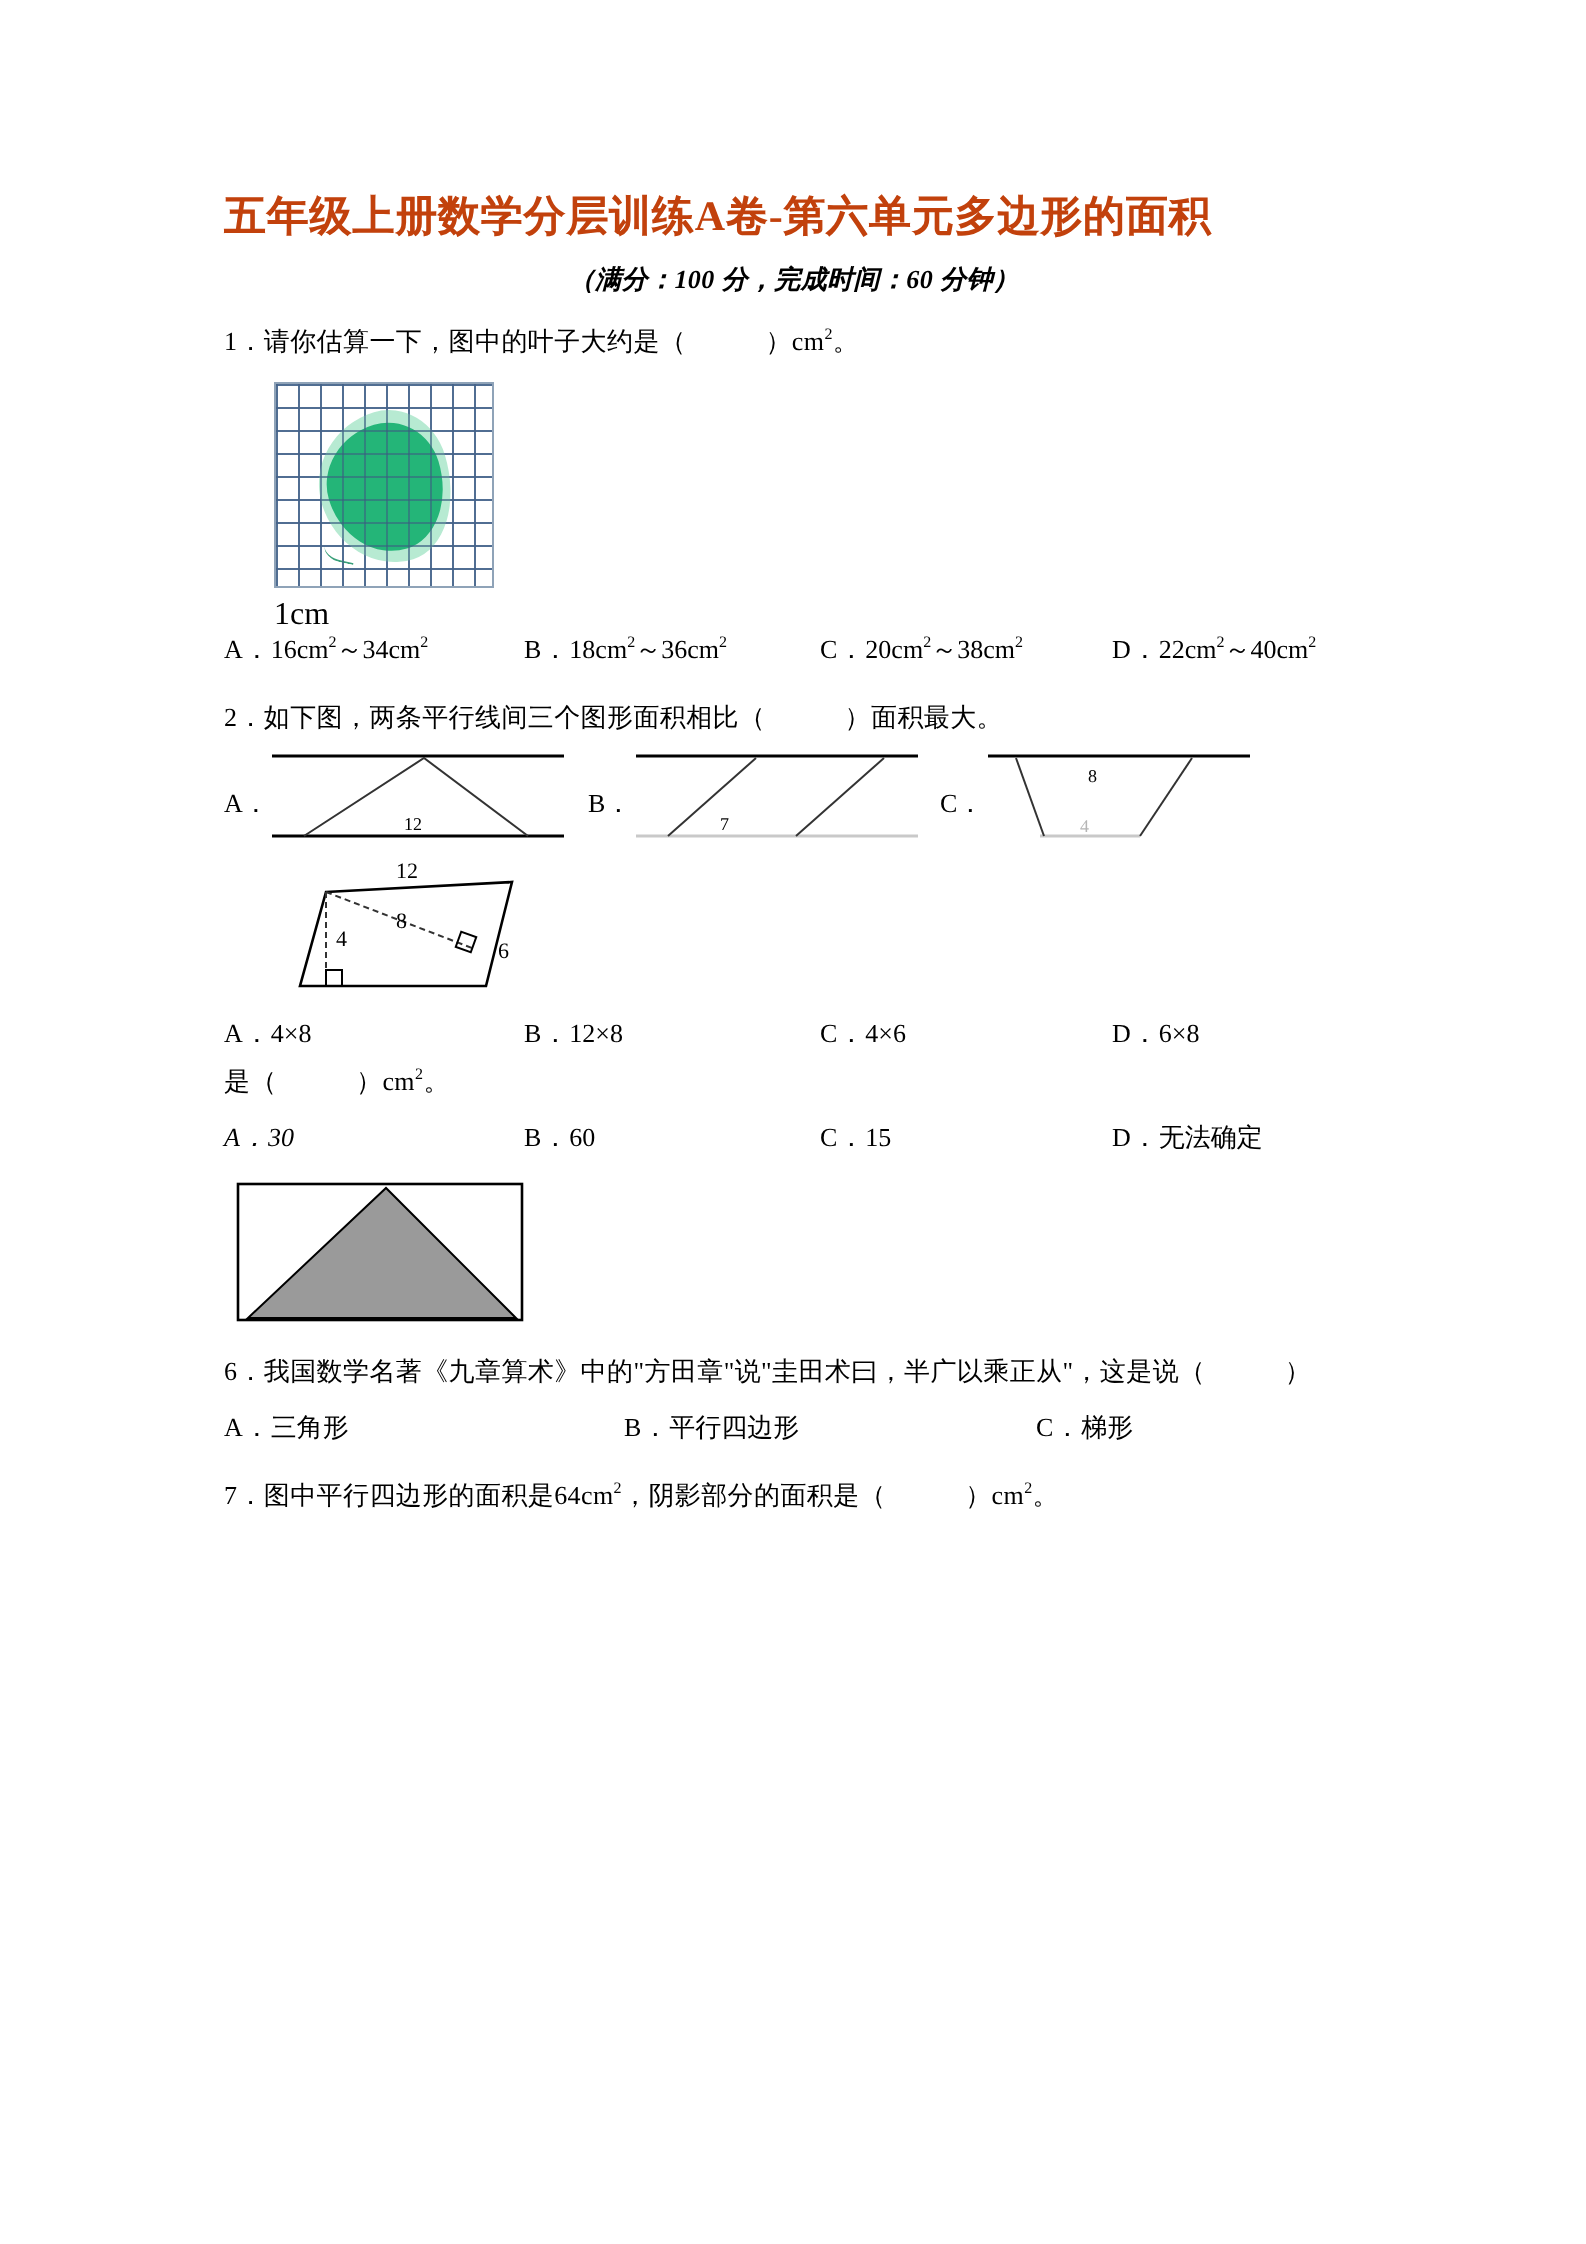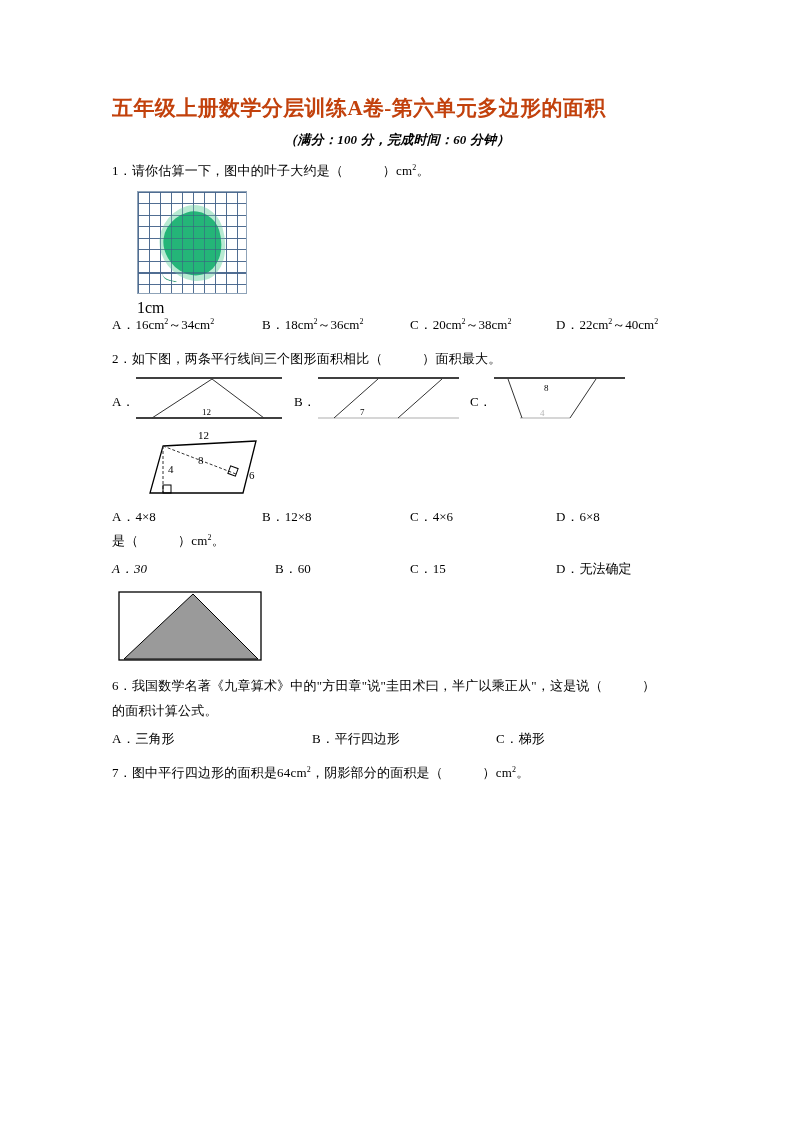--- a/index.html
+++ b/index.html
@@ -229,44 +229,41 @@
     <span class="opt" style="left:298px;"><span class="lbl">C．</span><span>4×6</span></span>
     <span class="opt" style="left:444px;"><span class="lbl">D．</span><span>6×8</span></span>
   </div>
 
   <div class="q q-stem2">
     <span>是（　　　）cm</span><span class="sup">2</span><span>。</span>
   </div>
 
   <div class="opts">
     <span class="opt" style="left:0px;font-style:italic;"><span class="lbl">A．</span><span>30</span></span>
-    <span class="opt" style="left:163px;"><span class="lbl">B．</span><span>60</span></span>
+    <span class="opt" style="left:150px;"><span class="lbl">B．</span><span>60</span></span>
     <span class="opt" style="left:298px;"><span class="lbl">C．</span><span>15</span></span>
     <span class="opt" style="left:444px;"><span class="lbl">D．</span><span>无法确定</span></span>
   </div>
 
 
   <div class="q5fig figrow" style="height:76px;">
     <svg class="fig-abs" style="left:0; top:0;" width="160" height="76">
       <rect x="1" y="4" width="142" height="68" fill="#ffffff" stroke="#000" stroke-width="1.3"></rect>
       <polygon points="6,71 75,6 140,71" fill="#9a9a9a" stroke="#000" stroke-width="1"></polygon>
     </svg>
   </div>
 
 
   <div class="q q-stem" style="margin-top:9px;">
     <span class="num">6．</span><span>我国数学名著《九章算术》中的"方田章"说"圭田术曰，半广以乘正从"，这是说（　　　）</span>
   </div>
-  <div class="q q-stem2">
-    <span>的面积计算公式。</span>
-  </div>
 
   <div class="opts">
     <span class="opt" style="left:0px;"><span class="lbl">A．</span><span>三角形</span></span>
     <span class="opt" style="left:200px;"><span class="lbl">B．</span><span>平行四边形</span></span>
-    <span class="opt" style="left:384px;"><span class="lbl">C．</span><span>梯形</span></span>
+    <span class="opt" style="left:406px;"><span class="lbl">C．</span><span>梯形</span></span>
   </div>
 
   <div class="q q-stem" style="margin-top:10px;">
     <span class="num">7．</span><span>图中平行四边形的面积是64cm</span><span class="sup">2</span><span>，阴影部分的面积是（　　　）cm</span><span class="sup">2</span><span>。</span>
   </div>
 
 </div>
 
 </body></html>

